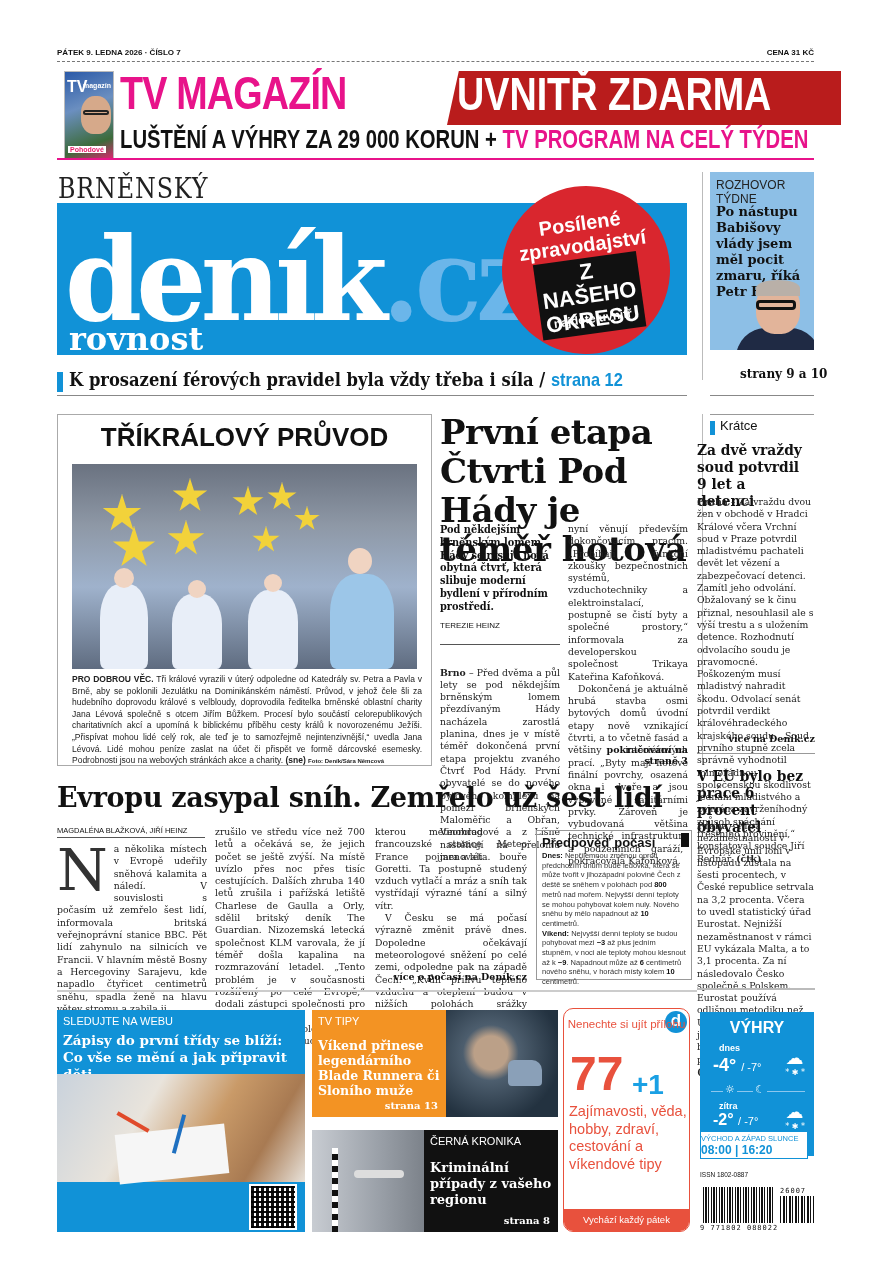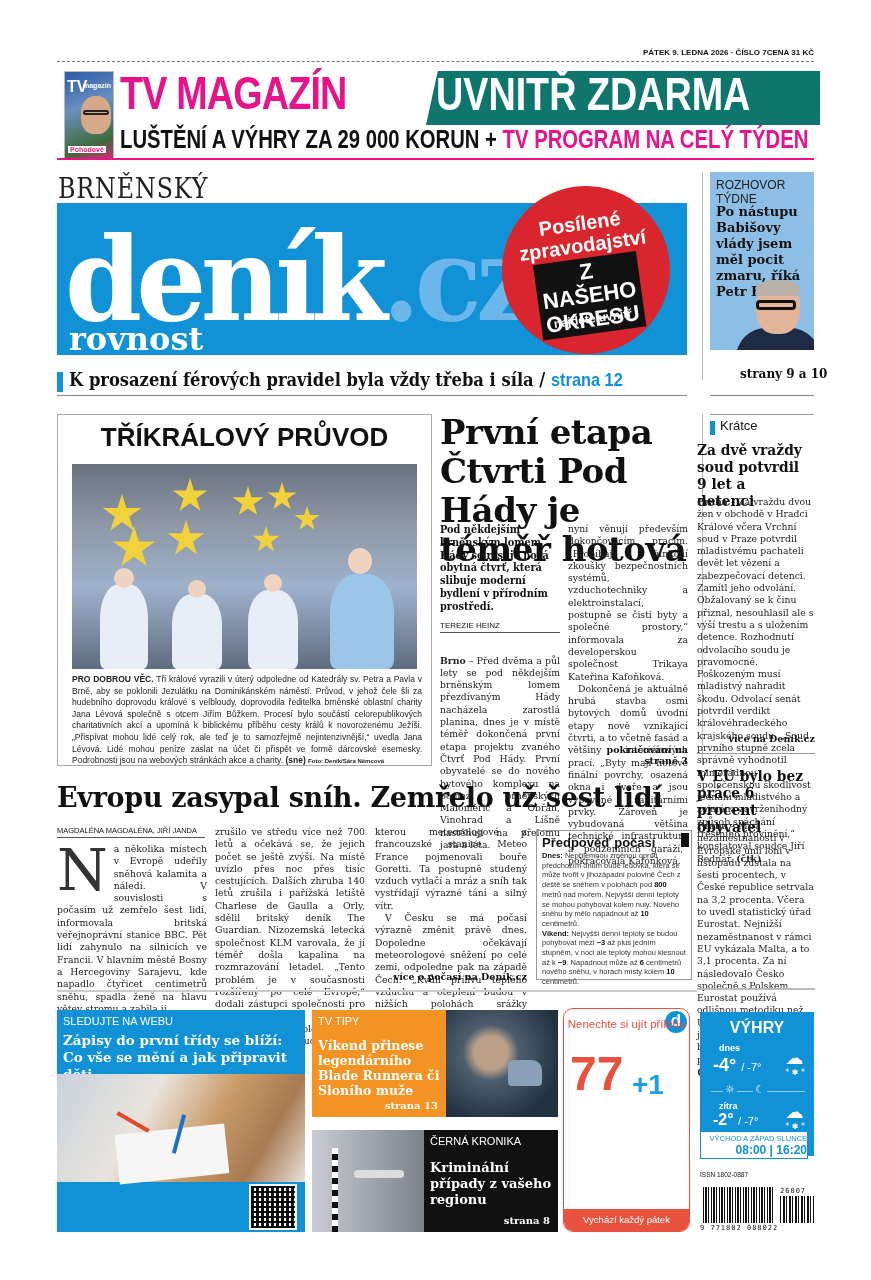--- a/index.html
+++ b/index.html
@@ -1,29 +1,29 @@
 <!DOCTYPE html>
 <html><head>
 <meta charset="utf-8">
 <style>
 *{box-sizing:border-box;margin:0;padding:0}
 body{width:871px;height:1280px;background:#fff;font-family:"DejaVu Serif",serif;color:#111;position:relative;overflow:hidden}
 .abs{position:absolute}
 .sans{font-family:"Liberation Sans",sans-serif}
 
-#topbar{left:57px;top:48px;width:757px;height:14px;border-bottom:1px dashed #777;font-size:8px;font-weight:bold;display:flex;justify-content:flex-end}
+#topbar{left:57px;top:48px;width:757px;height:14px;border-bottom:1px dashed #777;font-size:8px;font-weight:bold;display:flex;justify-content:space-between}
 
 #tvcover{left:64px;top:71px;width:50px;height:88px;background:linear-gradient(160deg,#2b5aa8 0%,#6b8fc0 40%,#3c6b3a 80%,#d6286c 100%);border:1px solid #bbb;overflow:hidden}
 #tvcover .tv{position:absolute;left:2px;top:6px;font:900 16px "Liberation Sans",sans-serif;color:#fff}
 #tvcover .mag{position:absolute;left:18px;top:10px;font:bold 7px "Liberation Sans",sans-serif;color:#fff}
 #tvcover .face{position:absolute;left:16px;top:24px;width:30px;height:38px;border-radius:45% 45% 40% 40%;background:#d6a98a}
 #tvcover .glasses{position:absolute;left:18px;top:38px;width:26px;height:5px;border:2px solid #222;border-radius:3px}
 #tvcover .sub{position:absolute;left:3px;bottom:5px;font:bold 7px "Liberation Sans",sans-serif;color:#e81d6b;background:#fff;padding:0 2px}
 #tvtitle{left:120px;top:70px;font:900 46px "Liberation Sans",sans-serif;color:#e8138a;letter-spacing:-1px;line-height:46px;transform:scaleX(.82);transform-origin:left}
-#tvfree{left:426px;top:71px;width:394px;height:54px;background:#0f766e;clip-path:polygon(3% 0,100% 0,100% 100%,0 100%);}
+#tvfree{left:447px;top:71px;width:394px;height:54px;background:#b91c1c;clip-path:polygon(3% 0,100% 0,100% 100%,0 100%);}
 #tvfree span{position:absolute;left:10px;top:0;font:900 46px "Liberation Sans",sans-serif;color:#fff;line-height:46px;transform:scaleX(.82);transform-origin:left;white-space:nowrap}
 #tvline2{left:120px;top:124px;font:900 26px "Liberation Sans",sans-serif;line-height:30px;white-space:nowrap;transform:scaleX(.78);transform-origin:left}
 #tvline2 .pink{color:#e8138a}
 #tvrule{left:57px;top:158px;width:757px;height:2px;background:#e8138a}
 
 #region{left:58px;top:172px;font:28px "DejaVu Serif",serif;letter-spacing:1px;transform:scaleX(.85);transform-origin:left;color:#222}
 #masthead{left:57px;top:203px;width:630px;height:152px;background:#1192d7;overflow:hidden}
 #logo{position:absolute;left:8px;top:18px;font:bold 116px "DejaVu Serif",serif;color:#fff;letter-spacing:-6px;line-height:116px;transform:scaleX(.95);transform-origin:left}
 #logo .cz{color:#6bb6ea}
 #rovnost{position:absolute;left:12px;top:120px;font:bold 32px "DejaVu Serif",serif;color:#fff;line-height:32px}
@@ -54,21 +54,21 @@
 .star{position:absolute;width:26px;height:26px;background:#f2d23a;clip-path:polygon(50% 0,61% 35%,98% 35%,68% 57%,79% 91%,50% 70%,21% 91%,32% 57%,2% 35%,39% 35%);box-shadow:0 0 8px #ffe}
 .kid{position:absolute;background:#e8eef8;border-radius:40% 40% 10% 10%}
 .kidh{position:absolute;border-radius:50%;background:#f0d4c2}
 #caption{left:72px;top:674px;width:350px;font:8.5px "Liberation Sans",sans-serif;line-height:11.6px;color:#222;text-align:justify}
 #caption b{font-weight:900}
 #caption .foto{font-size:6px;font-weight:bold}
 
 #mainhead{left:440px;top:413px;width:250px;font:bold 34px "DejaVu Serif",serif;line-height:39px;letter-spacing:-.5px}
 #col1{left:440px;top:523px;width:120px;font:10px "DejaVu Serif",serif;line-height:12.2px}
 #perex{font-weight:bold;font-size:10.5px;line-height:12.8px;transform:scaleX(.93);transform-origin:left;width:128px}
-#author1{margin-top:8px;padding-bottom:2px;border-bottom:1px solid #555;font:8px "Liberation Sans",sans-serif}
+#author1{margin-top:8px;padding-bottom:14px;border-bottom:1px solid #555;font:8px "Liberation Sans",sans-serif}
 .body{font:9.3px "DejaVu Serif",serif;line-height:12.3px;text-align:justify;color:#222}
 #col1 .body{margin-top:22px;width:120px}
 #col2{left:568px;top:523px;width:120px}
 .ind{text-indent:10px}
 #cont3{left:570px;top:744px;width:118px;text-align:right;font:bold 9.5px "DejaVu Serif",serif}
 
 #vrule2{left:702px;top:414px;width:1px;height:350px;background:#bbb}
 #kratce{left:710px;top:414px;width:104px;border-top:1px solid #999;padding-top:4px}
 #kratce .bar{position:absolute;left:0;top:6px;width:5px;height:14px;background:#1192d7}
 #kratce .lab{position:absolute;left:10px;top:3px;font:13px "Liberation Sans",sans-serif}
@@ -128,21 +128,21 @@
 #supp .foot{position:absolute;left:0;bottom:0;width:100%;height:22px;background:#e8513d;color:#fff;text-align:center;font:9.5px "Liberation Sans",sans-serif;line-height:22px}
 #weather{left:700px;top:1012px;width:114px;height:144px;background:#1192d7;color:#fff;border:1px solid #1192d7}
 #weather .t{position:absolute;left:0;top:6px;width:100%;text-align:center;font:900 16px "Liberation Sans",sans-serif}
 #weather .d{position:absolute;left:18px;font:bold 9px "Liberation Sans",sans-serif}
 #weather .temp{position:absolute;left:12px;font:bold 18px "Liberation Sans",sans-serif}
 #weather .temp small{font-size:11px;font-weight:normal}
 #weather .ic{position:absolute;right:8px;font:18px "DejaVu Sans",sans-serif}
 #weather .line{position:absolute;left:10px;top:78px;width:94px;height:1px;background:#8cc7ee}
 #weather .sunm{position:absolute;left:22px;top:70px;font:11px "DejaVu Sans",sans-serif;background:#1192d7;padding:0 2px}
 #weather .moon{position:absolute;left:52px;top:70px;font:11px "DejaVu Sans",sans-serif;background:#1192d7;padding:0 2px}
-#sunbox{position:absolute;left:-1px;top:118px;width:108px;height:28px;background:#fff;border:1px solid #1192d7;color:#1192d7;text-align:right}
+#sunbox{position:absolute;left:-1px;top:118px;width:108px;height:28px;background:#fff;border:1px solid #1192d7;color:#1192d7;text-align:left}
 #sunbox .a{font:7.5px "Liberation Sans",sans-serif;margin-top:2px}
 #sunbox .b{font:bold 12px "Liberation Sans",sans-serif}
 #issn{left:700px;top:1171px;font:6.5px "Liberation Sans",sans-serif}
 #barcode{left:703px;top:1187px;width:72px;height:36px;background:repeating-linear-gradient(90deg,#111 0 1px,#fff 1px 2px,#111 2px 4px,#fff 4px 5px,#111 5px 6px,#fff 6px 8px)}
 #barcode2{left:780px;top:1196px;width:34px;height:27px;background:repeating-linear-gradient(90deg,#111 0 1px,#fff 1px 3px,#111 3px 5px,#fff 5px 6px)}
 #bcnum{left:700px;top:1224px;font:7px "DejaVu Sans Mono",monospace;letter-spacing:1px}
 #bcnum2{left:780px;top:1187px;font:7px "DejaVu Sans Mono",monospace;letter-spacing:1px}
 </style>
 </head>
 <body>
@@ -239,21 +239,21 @@
 </div>
 <div id="k1head" class="abs">Za dvě vraždy soud potvrdil 9 let a detenci</div>
 <div id="k1body" class="abs kb"><b>Praha</b><span> – Za vraždu dvou žen v obchodě v Hradci Králové včera Vrchní soud v Praze potvrdil mladistvému pachateli devět let vězení a zabezpečovací detenci. Zamítl jeho odvolání. Obžalovaný se k činu přiznal, nesouhlasil ale s výší trestu a s uložením detence. Rozhodnutí odvolacího soudu je pravomocné. Poškozeným musí mladistvý nahradit škodu. Odvolací senát potvrdil verdikt královéhradeckého krajského soudu. „Soud prvního stupně zcela správně vyhodnotil mimořádnou společenskou škodlivost jednání mladistvého a zejména zavrženíhodný způsob spáchání trestního provinění,“ konstatoval soudce Jiří Bednář. </span><b>(čtk)</b></div>
 <div id="k1more" class="abs">více na Deník.cz</div>
 <div id="k1rule" class="abs"></div>
 <div id="k2head" class="abs">V EU bylo bez práce 6 procent obyvatel</div>
 <div id="k2body" class="abs kb"><b>Praha</b><span> – Míra nezaměstnanosti v Evropské unii loni v listopadu zůstala na šesti procentech, v České republice setrvala na 3,2 procenta. Včera to uvedl statistický úřad Eurostat. Nejnižší nezaměstnanost v rámci EU vykázala Malta, a to 3,1 procenta. Za ní následovalo Česko společně s Polskem. Eurostat používá odlišnou metodiku než Úřad práce ČR. Podle jeho způsobu výpočtu bylo v Česku 4,6 procenta lidí bez práce. </span><b>(čtk)</b></div>
 <div id="k2rule" class="abs"></div>
 
 <div id="snowhead" class="abs">Evropu zasypal sníh. Zemřelo už šest lidí</div>
-<div id="snowauth" class="abs">MAGDALÉNA MAGDALÉNA, JIŘÍ JANDA</div>
+<div id="snowauth" class="abs">MAGDALÉNA BLAŽKOVÁ, JIŘÍ HEINZ</div>
 <div id="snowc1" class="abs">
   <div class="body"><span id="dropcap">N</span><span>a několika místech v Evropě udeřily sněhová kalamita a náledí. V souvislosti s počasím už zemřelo šest lidí, informovala britská veřejnoprávní stanice BBC. Pět lidí zahynulo na silnicích ve Francii. V hlavním městě Bosny a Hercegoviny Sarajevu, kde napadlo čtyřicet centimetrů sněhu, spadla ženě na hlavu větev stromu a zabila ji.</span></div>
   <div class="body ind">Amsterdamské letiště Schiphol</div>
 </div>
 <div id="snowc2" class="abs">
   <div class="body">zrušilo ve středu více než 700 letů a očekává se, že jejich počet se ještě zvýší. Na místě uvízlo přes noc přes tisíc cestujících. Dalších zhruba 140 letů zrušila i pařížská letiště Charlese de Gaulla a Orly, sdělil britský deník The Guardian. Nizozemská letecká společnost KLM varovala, že jí téměř došla kapalina na rozmrazování letadel. „Tento problém je v současnosti rozšířený po celé Evropě,“ dodali zástupci společnosti pro agenturu Reuters.</div>
   <div class="body ind">Ve čtvrtek odpoledne se k Francii přiblíží vzduchová masa z Atlantiku,</div>
 </div>
 <div id="snowc3" class="abs">
   <div class="body">kterou meteorologové z francouzské stanice Meteo France pojmenovali bouře Goretti. Ta postupně studený vzduch vytlačí a mráz a sníh tak vystřídají výrazné tání a silný vítr.</div>
@@ -299,20 +299,21 @@
   <div class="lab">ČERNÁ KRONIKA</div>
   <div class="hd">Kriminální případy z vašeho regionu</div>
   <div class="pg">strana 8</div>
 </div>
 
 <div id="supp" class="abs">
   <div class="dlogo">d</div>
   <div class="l1">Nenechte si ujít přílohu</div>
   <div class="big">77</div>
   <div class="plus">+1</div>
+  <div class="list">Zajímavosti, věda, hobby, zdraví, cestování a víkendové tipy</div>
   <div class="foot">Vychází každý pátek</div>
 </div>
 
 <div id="weather" class="abs">
   <div class="t">VÝHRY</div>
   <div class="d" style="top:30px">dnes</div>
   <div class="temp" style="top:42px"><span>-4°</span> <small>/ -7°</small></div>
   <div class="ic" style="top:34px">☁<br><span style="font-size:8px;position:relative;top:-10px">* ✱ *</span></div>
   <div class="line"></div>
   <div class="sunm">☼</div>

